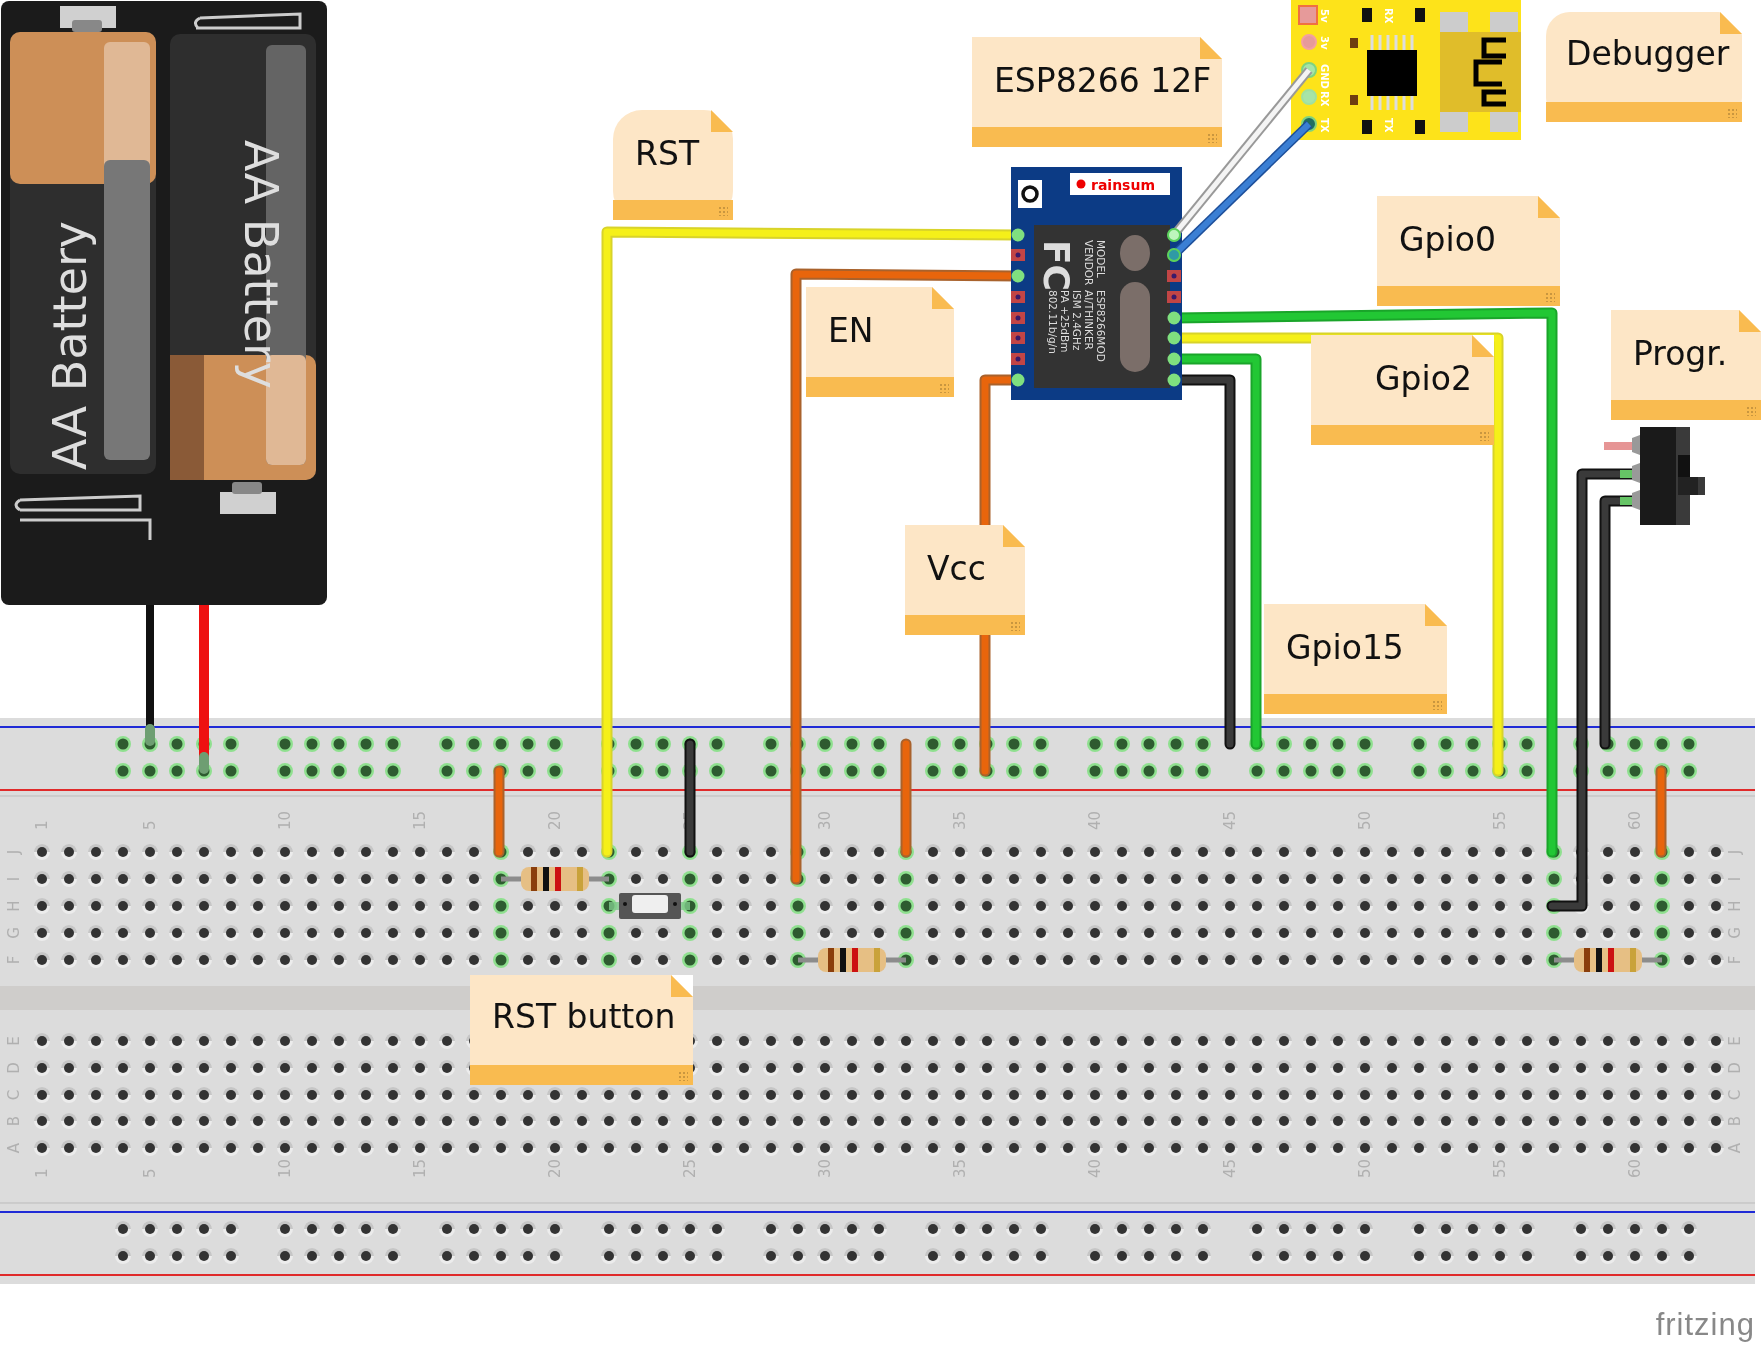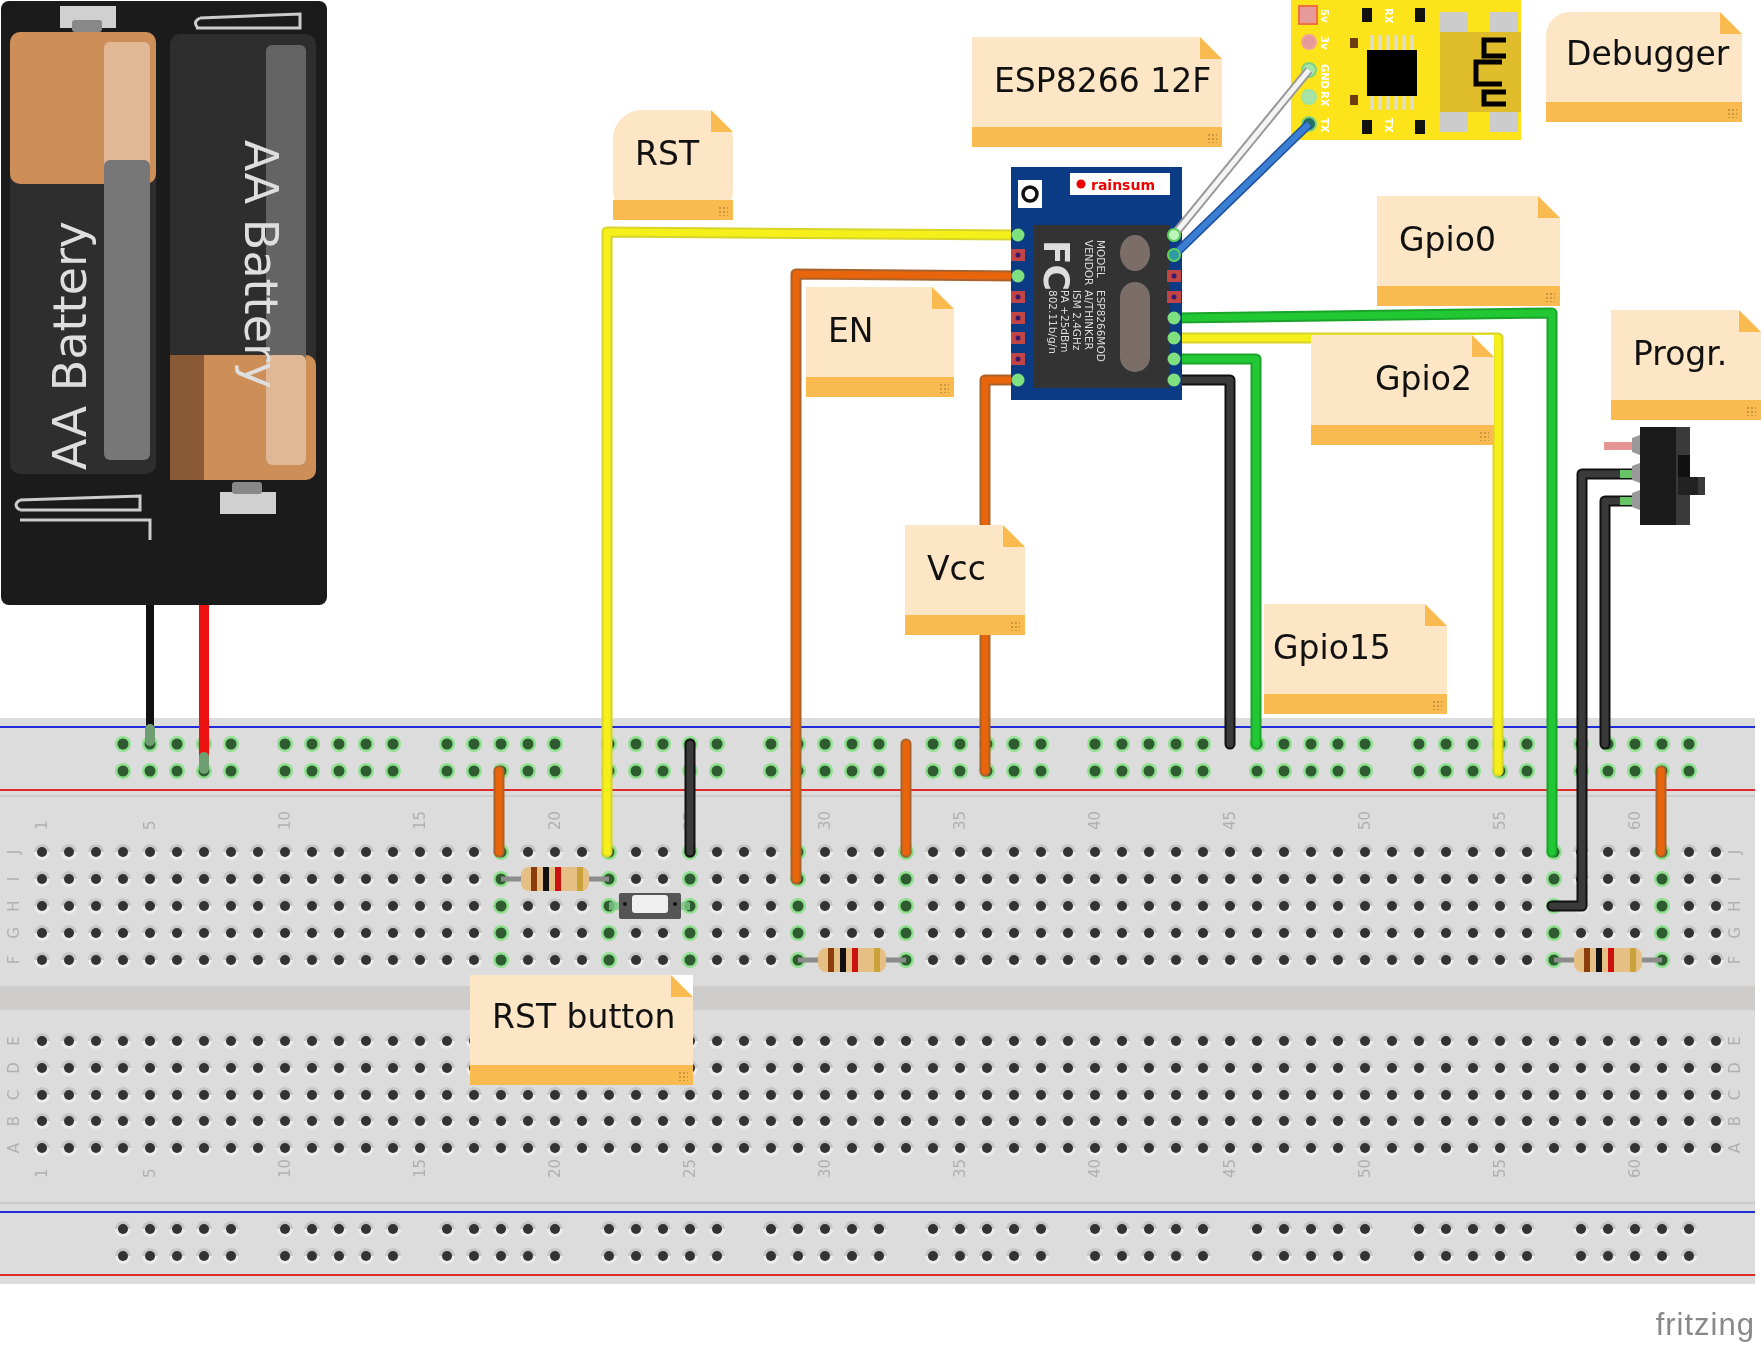--- a/index.html
+++ b/index.html
@@ -4394,21 +4394,21 @@
     <div class="fold2"></div>
     <div class="bar"></div>
     <div class="grip"></div>
   <div class="txt" style="left:22px;top:24px;margin-left:42px;">Gpio2</div>
 </div>
 <div class="note" style="left:1264px;top:604px;width:183px;height:110px;">
   <div class="fold"></div>
     <div class="fold2"></div>
     <div class="bar"></div>
     <div class="grip"></div>
-  <div class="txt" style="left:9px;top:24px;">Gpio15</div>
+  <div class="txt" style="left:22px;top:24px;">Gpio15</div>
 </div>
 <div class="note" style="left:1611px;top:310px;width:150px;height:110px;">
   <div class="fold"></div>
     <div class="fold2"></div>
     <div class="bar"></div>
     <div class="grip"></div>
   <div class="txt" style="left:22px;top:24px;text-align:right;">Progr.</div>
 </div>
 <div class="note" style="left:470px;top:975px;width:223px;height:110px;">
   <div class="fold"></div>

